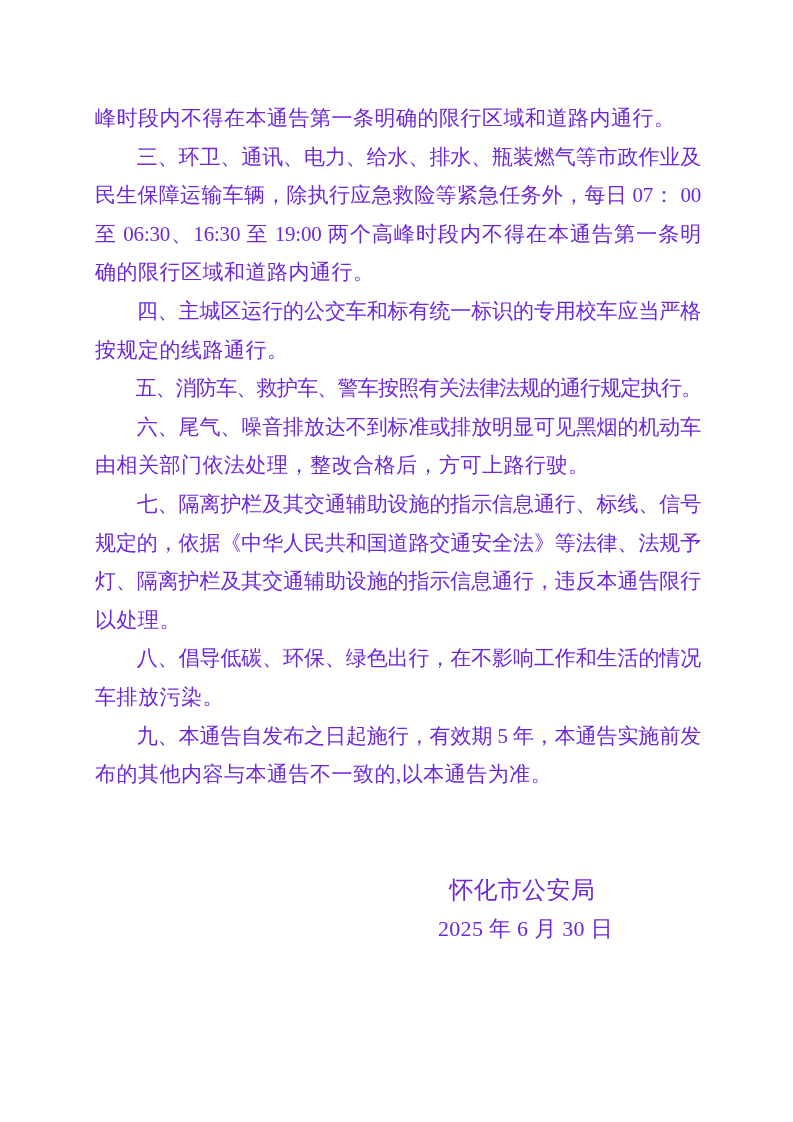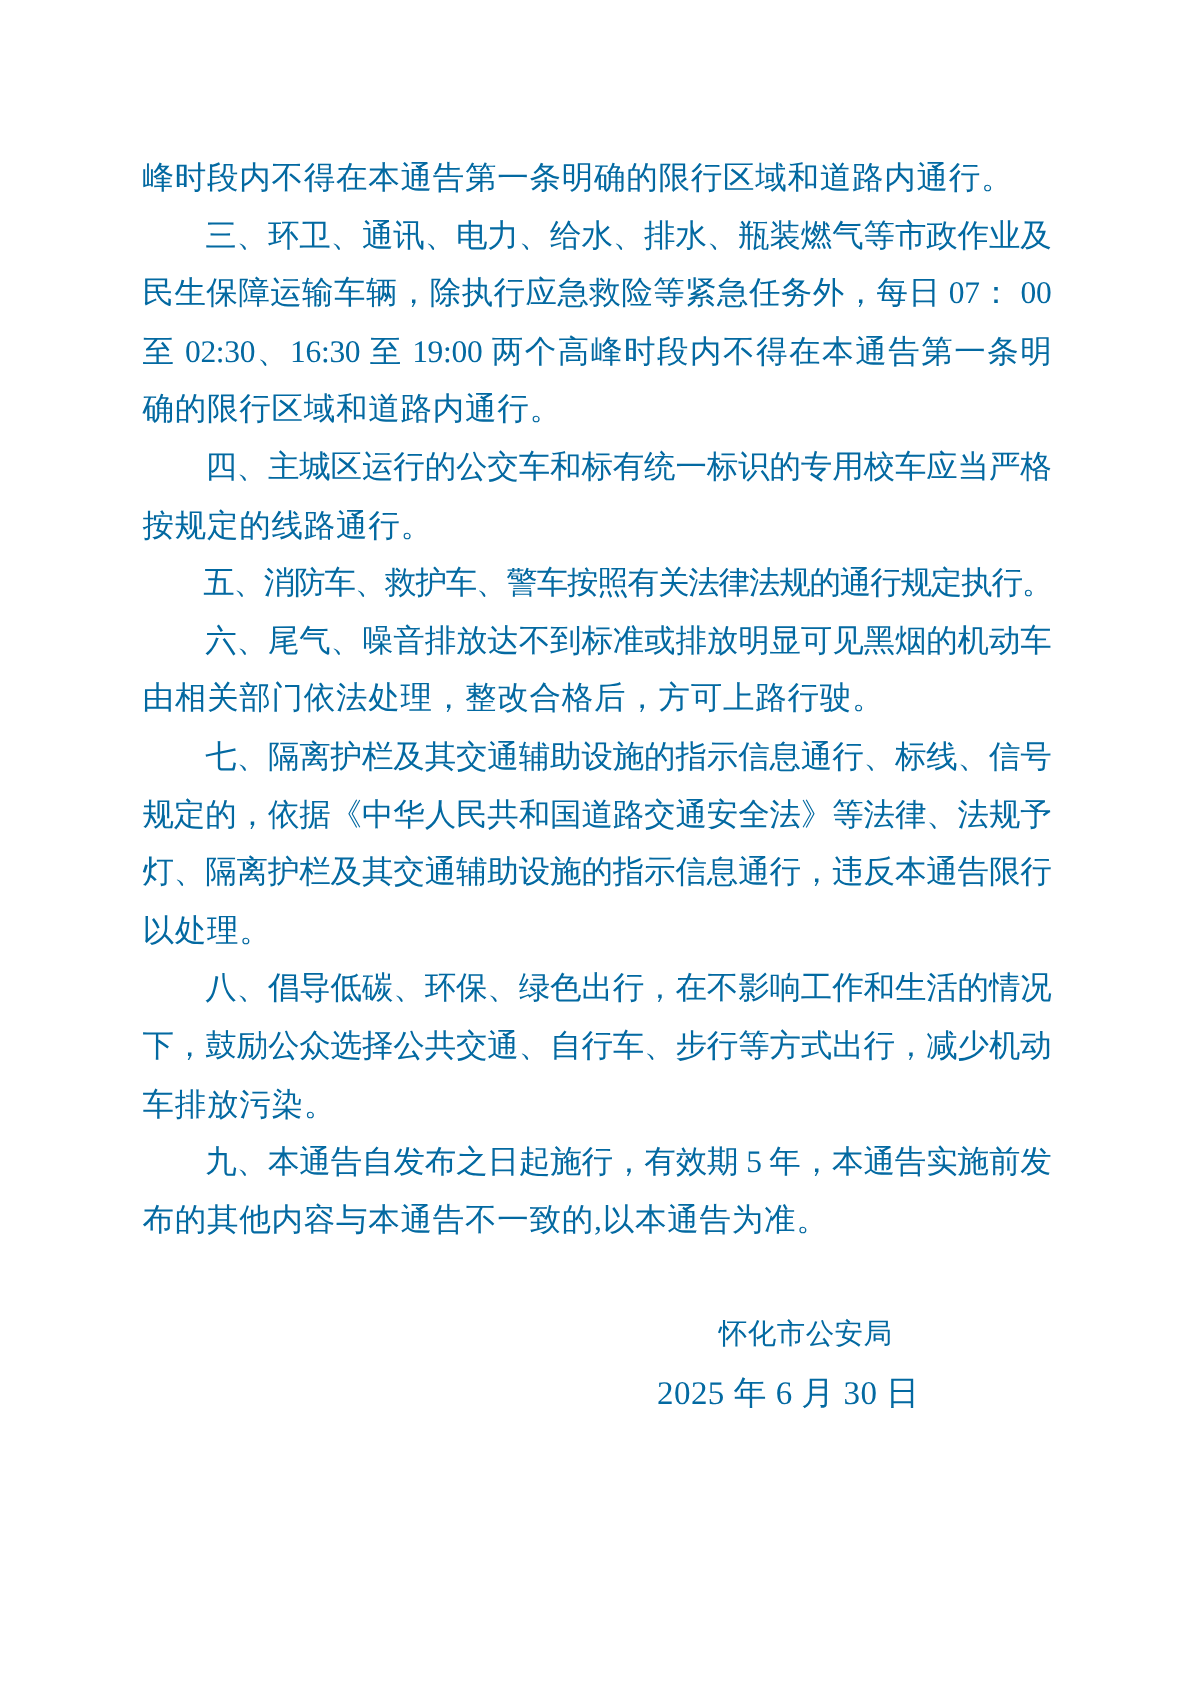--- a/index.html
+++ b/index.html
@@ -8,21 +8,21 @@
     padding: 0;
     background: #ffffff;
   }
   .page {
     position: relative;
     width: 793px;
     height: 1122px;
     background: #ffffff;
     overflow: hidden;
     font-family: "Liberation Serif", "DejaVu Serif", serif;
-    color: #0369a1;
+    color: #6d28d9;
   }
   .body-text {
     position: absolute;
     left: 95px;
     top: 99px;
     width: 606px;
   }
   .line {
     font-size: 21px;
     height: 38.6px;
@@ -43,21 +43,21 @@
     white-space: normal;
   }
   .line.left {
     letter-spacing: 0.5px;
     text-align: left;
   }
   .signature {
     position: absolute;
     top: 871px;
     right: 198px;
-    font-size: 19px;
+    font-size: 24px;
     line-height: 38.6px;
     letter-spacing: 0.3px;
     text-align: left;
   }
   .date {
     position: absolute;
     top: 910px;
     right: 180px;
     font-size: 22px;
     line-height: 38.6px;
@@ -66,32 +66,31 @@
   }
 </style>
 </head>
 <body>
 
 <div class="page">
   <div class="body-text" id="body-lines">
       <div class="line left">峰时段内不得在本通告第一条明确的限行区域和道路内通行。</div>
       <div class="line justify">　　三、环卫、通讯、电力、给水、排水、瓶装燃气等市政作业及</div>
       <div class="line justify">民生保障运输车辆，除执行应急救险等紧急任务外，每日 07： 00</div>
-      <div class="line justify">至 02:30、16:30 至 19:00 两个高峰时段内不得在本通告第一条明</div>
+      <div class="line justify">至 06:30、16:30 至 19:00 两个高峰时段内不得在本通告第一条明</div>
       <div class="line left">确的限行区域和道路内通行。</div>
       <div class="line justify">　　四、主城区运行的公交车和标有统一标识的专用校车应当严格</div>
       <div class="line left">按规定的线路通行。</div>
       <div class="line tight">　　五、消防车、救护车、警车按照有关法律法规的通行规定执行。</div>
       <div class="line justify">　　六、尾气、噪音排放达不到标准或排放明显可见黑烟的机动车</div>
       <div class="line left">由相关部门依法处理，整改合格后，方可上路行驶。</div>
       <div class="line justify">　　七、隔离护栏及其交通辅助设施的指示信息通行、标线、信号</div>
       <div class="line justify">规定的，依据《中华人民共和国道路交通安全法》等法律、法规予</div>
       <div class="line justify">灯、隔离护栏及其交通辅助设施的指示信息通行，违反本通告限行</div>
       <div class="line left">以处理。</div>
       <div class="line justify">　　八、倡导低碳、环保、绿色出行，在不影响工作和生活的情况</div>
-      <div class="line justify">下，鼓励公众选择公共交通、自行车、步行等方式出行，减少机动</div>
       <div class="line left">车排放污染。</div>
       <div class="line justify">　　九、本通告自发布之日起施行，有效期 5 年，本通告实施前发</div>
       <div class="line left">布的其他内容与本通告不一致的,以本通告为准。</div>
     </div>
   <div class="signature">怀化市公安局</div>
   <div class="date">2025 年 6 月 30 日</div>
 </div>
 
 </body></html>

